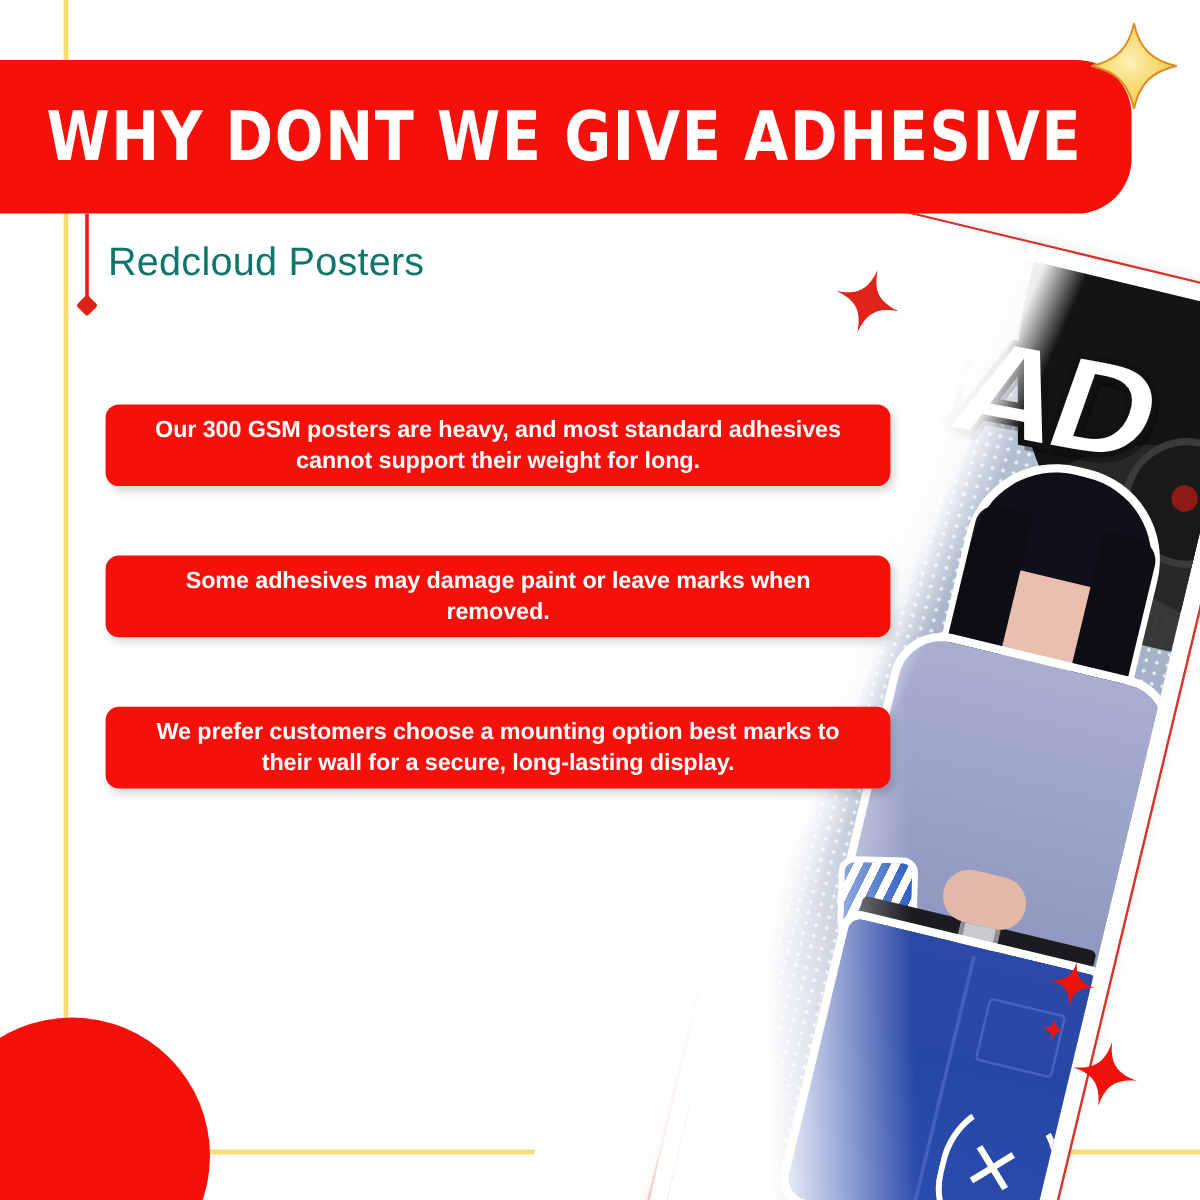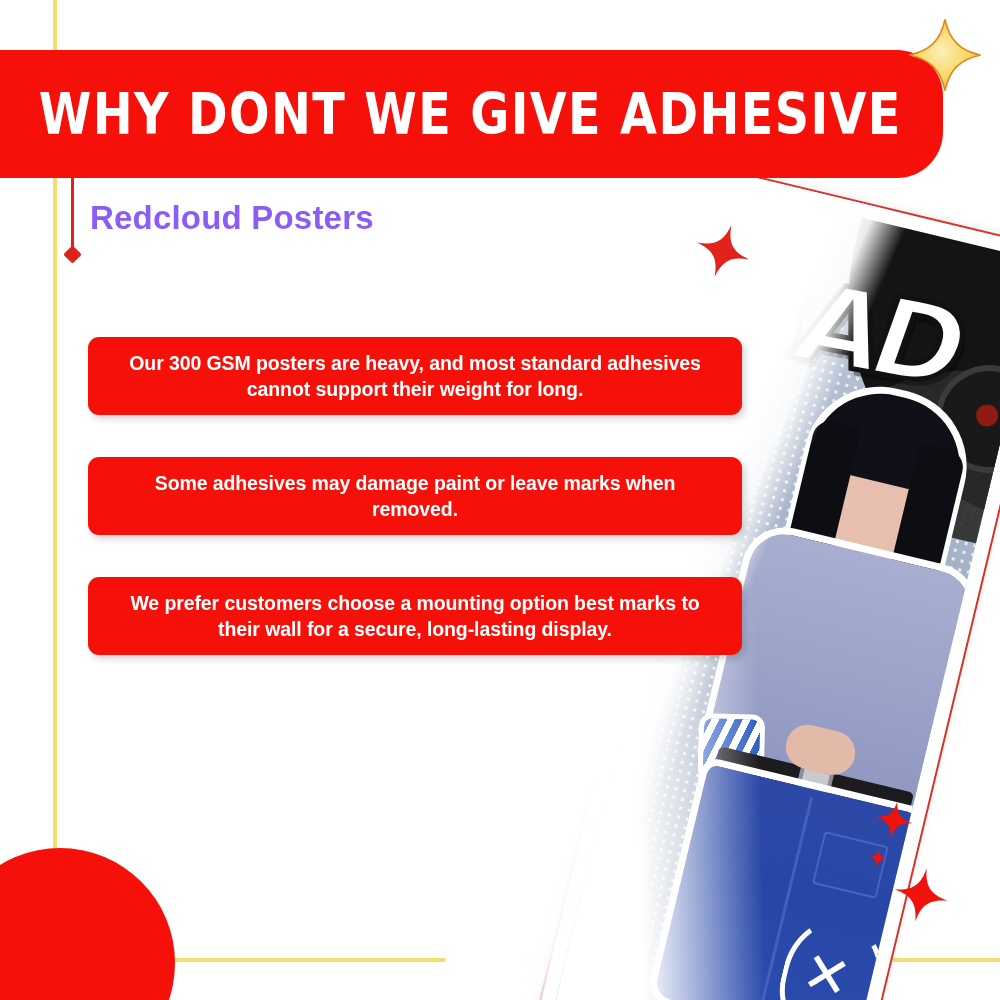--- a/index.html
+++ b/index.html
@@ -121,23 +121,23 @@
     background: #E02118;
     transform: rotate(45deg);
     border-radius: 2px;
   }
 
   
   .subtitle {
     position: absolute;
     left: 90px;
     top: 199px;
-    color: #8b5cf6;
+    color: #0f766e;
     font-family: "Liberation Sans", sans-serif;
-    font-weight: bold;
+    font-weight: normal;
     font-size: 33px;
     letter-spacing: 0.2px;
     white-space: nowrap;
   }
 
   
   .bullets {
     position: absolute;
     left: 88px;
     top: 337px;
@@ -147,22 +147,22 @@
     width: 654px;
     background: #F5110A;
     border-radius: 11px;
     box-shadow: 3px 4px 7px rgba(0,0,0,0.17);
     box-sizing: border-box;
     display: flex;
     align-items: center;
     justify-content: center;
     text-align: center;
     padding: 10px 22px;
-    margin-bottom: 42px;
-    height: 78px;
+    margin-bottom: 58px;
+    height: 68px;
   }
   .bullet-text {
     color: #ffffff;
     font-family: "Liberation Sans", sans-serif;
     font-weight: bold;
     font-size: 19.5px;
     line-height: 1.35;
     letter-spacing: -0.1px;
   }
 

